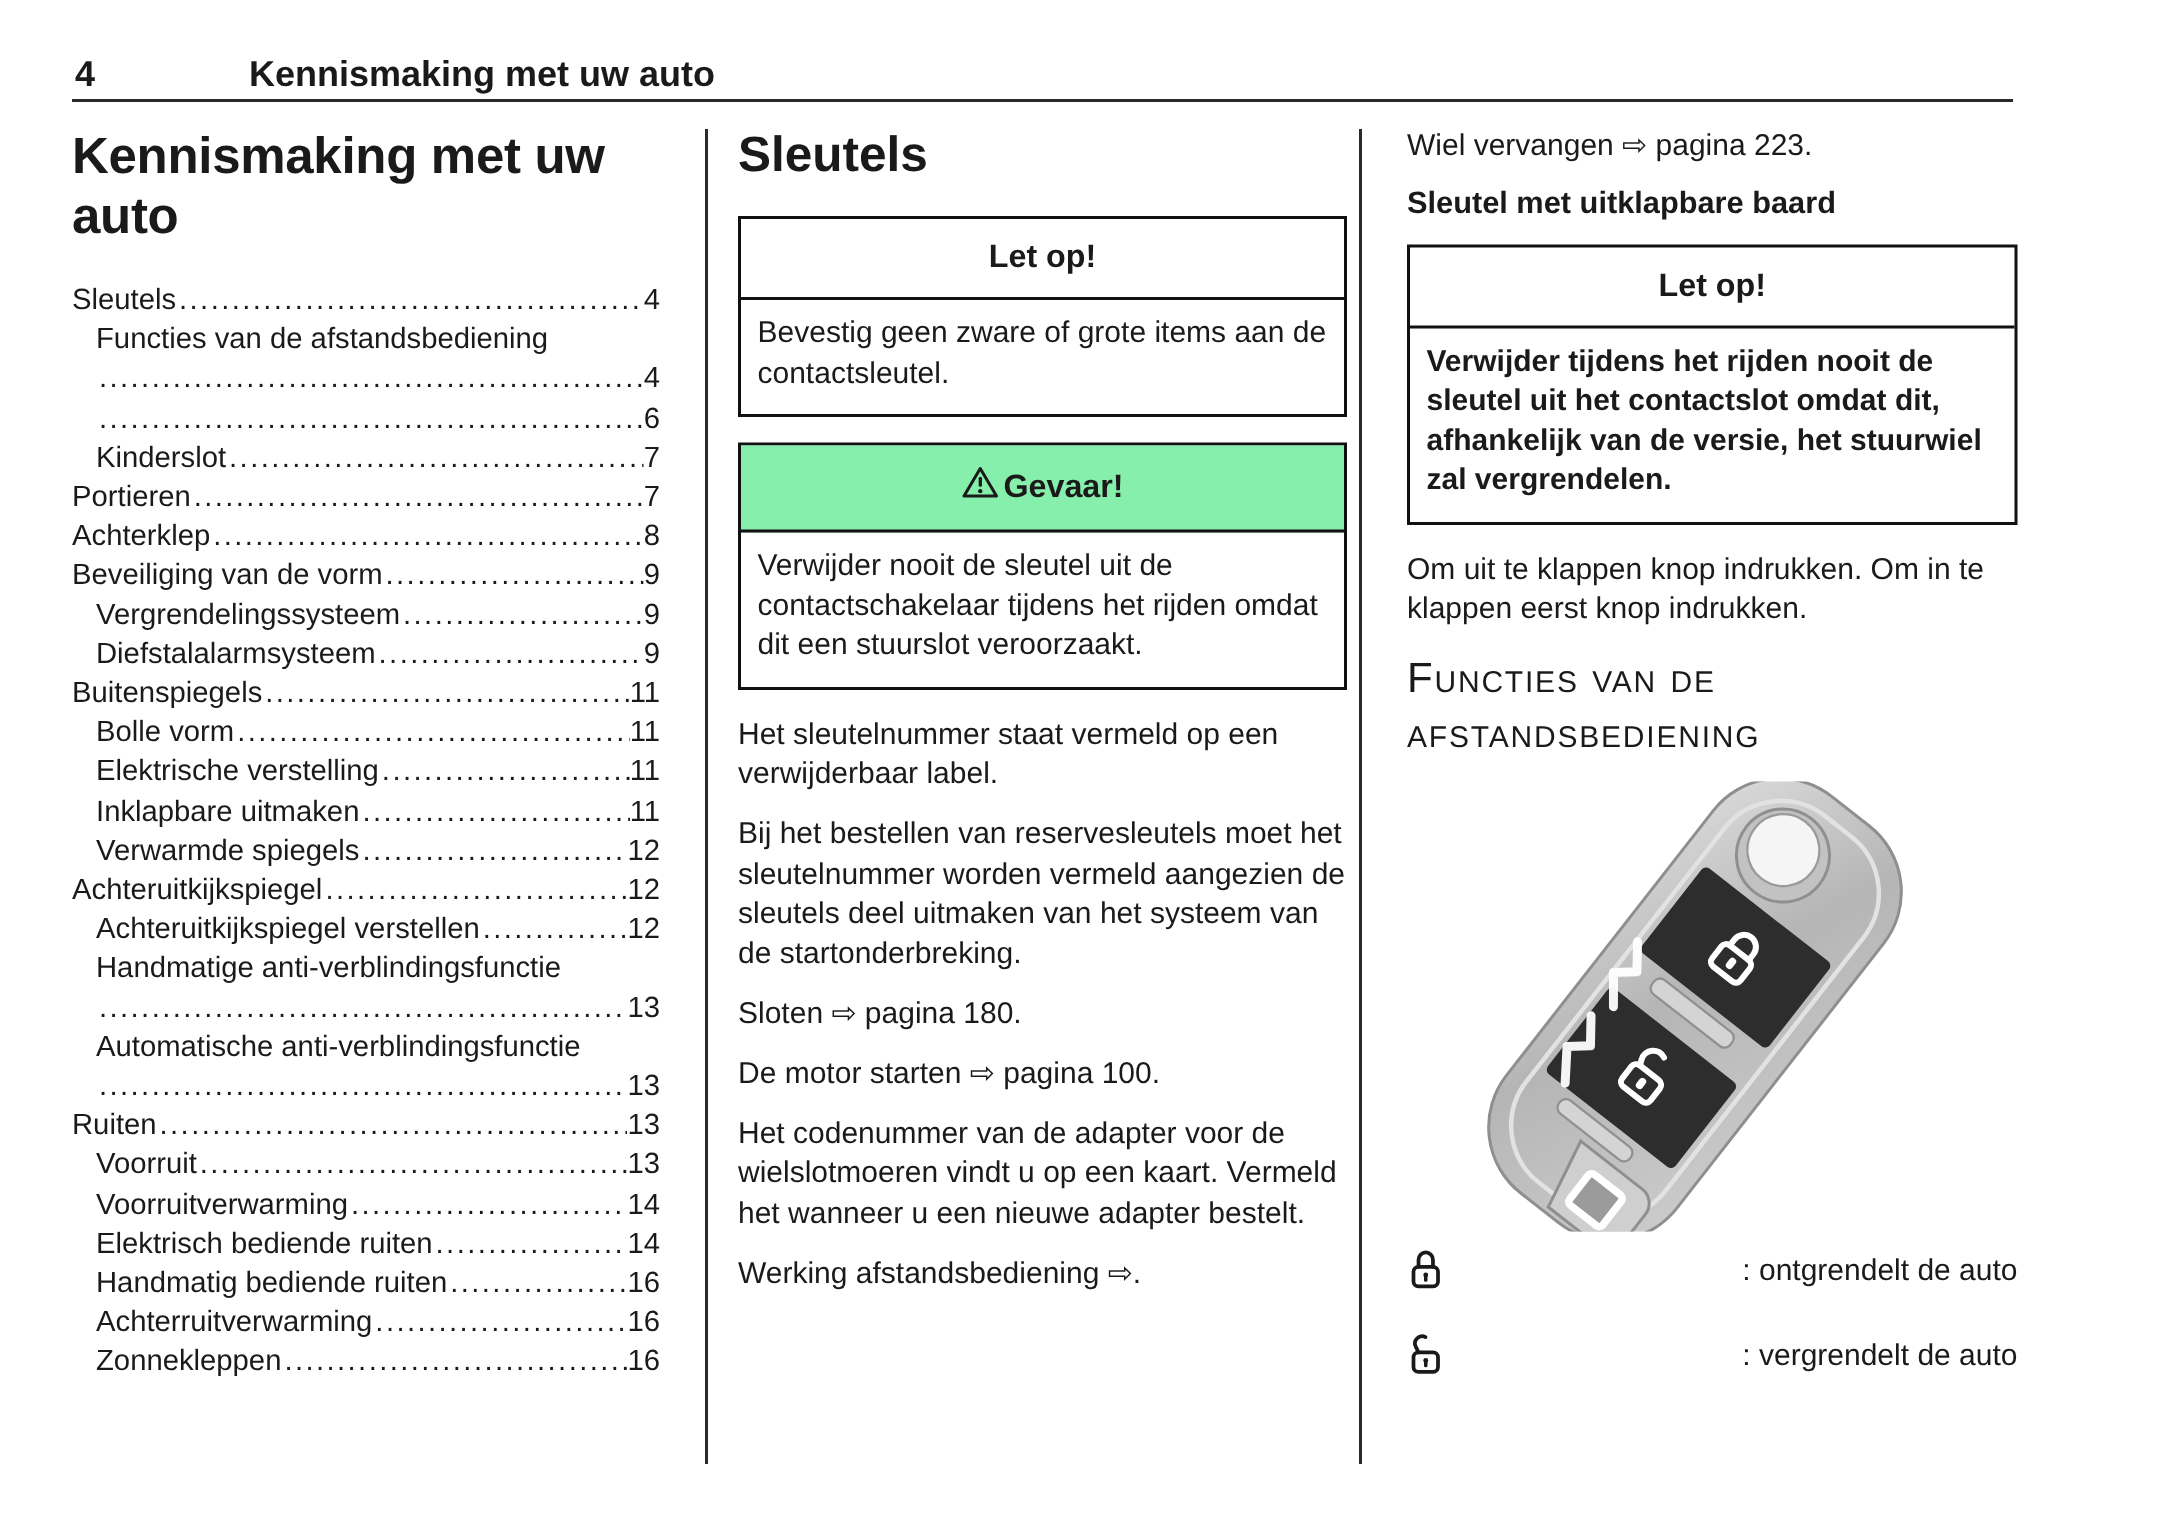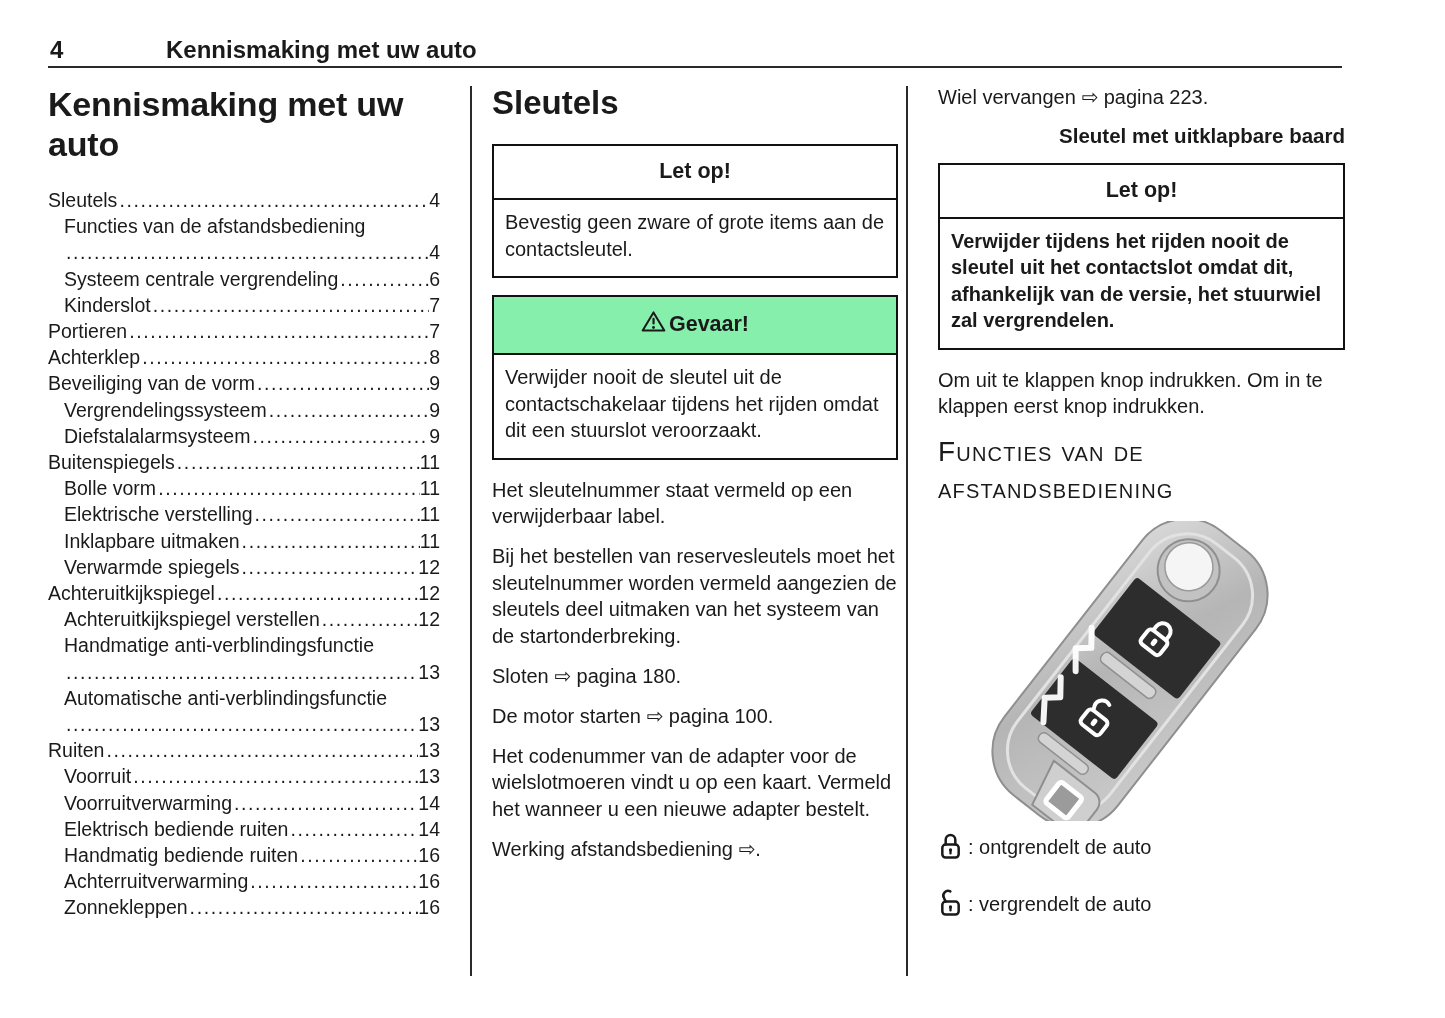--- a/index.html
+++ b/index.html
@@ -32,42 +32,42 @@
   .toc-row.lvl2 { padding-left:16px; }
   .toc-label { white-space:nowrap; }
   .toc-dots { flex:1 1 auto; overflow:hidden; white-space:nowrap; padding:0 2px; }
   .toc-dots::after { content:"..........................................................................................."; letter-spacing:1.6px; }
   .toc-page { white-space:nowrap; }
   .toc-wrap-line1 { white-space:nowrap; }
   .toc-wrap-line2 { display:flex; align-items:baseline; }
 
   
   h2.sec { font-size:33px; font-weight:bold; margin:0 0 22px; line-height:38px; }
-  h3.sub { font-size:20.5px; font-weight:bold; margin:0 0 14px; line-height:26px;text-align:right; }
+  h3.sub { font-size:20.5px; font-weight:bold; margin:0 0 14px; line-height:26px; }
   p.body { font-size:20px; line-height:26.5px; margin:0 0 13.5px; }
 
   
   .notice { border:2px solid #111; margin:0 0 17px; background:#fff; }
   .notice-head {
     font-weight:bold; font-size:21.5px; text-align:center;
     padding:13px 4px 14px; border-bottom:2px solid #111;
     display:flex; justify-content:center; align-items:center; gap:3px;
   }
   .notice.danger .notice-head { background:#86efac; }
   .notice-body { font-size:20px; line-height:26.5px; padding:9px 11px 14px; }
   .notice-body.bold { font-weight:bold; }
   .warn-tri { display:inline-block; vertical-align:-3px; }
 
   
   .sc-heading {
     font-size:28px; font-weight:400; font-variant:small-caps;
     letter-spacing:1.2px; line-height:37px; width:330px; margin:11px 0 14px;
   }
   .key-figure { width:360px; height:300px; margin:2px 0 10px 14px; }
-  .legend-row { display:flex; align-items:center; gap:5px; font-size:20px; line-height:26px; margin:0 0 26px; }
+  .legend-row { display:flex; align-items:center; gap:21px; font-size:20px; line-height:26px; margin:0 0 26px;justify-content:space-between; }
   .legend-icon { flex:0 0 auto; display:inline-flex; }
 </style>
 </head>
 <body>
 
 <div class="page-head">
   <span class="page-num">4</span>
   <span class="chap-title">Kennismaking met uw auto</span>
 </div>
 <div class="head-rule"></div>
@@ -84,21 +84,20 @@
         <span class="toc-page">4</span>
       </div>
       <div class="toc-row lvl2" style="display: block;">
         <div class="toc-wrap-line1">Functies van de afstandsbediening</div>
         <div class="toc-wrap-line2">
           <span class="toc-dots"></span>
           <span class="toc-page">4</span>
         </div>
       </div>
       <div class="toc-row lvl2">
-        <span class="toc-label">Systeem centrale vergrendeling</span>
         <span class="toc-dots"></span>
         <span class="toc-page">6</span>
       </div>
       <div class="toc-row lvl2">
         <span class="toc-label">Kinderslot</span>
         <span class="toc-dots"></span>
         <span class="toc-page">7</span>
       </div>
       <div class="toc-row">
         <span class="toc-label">Portieren</span>

